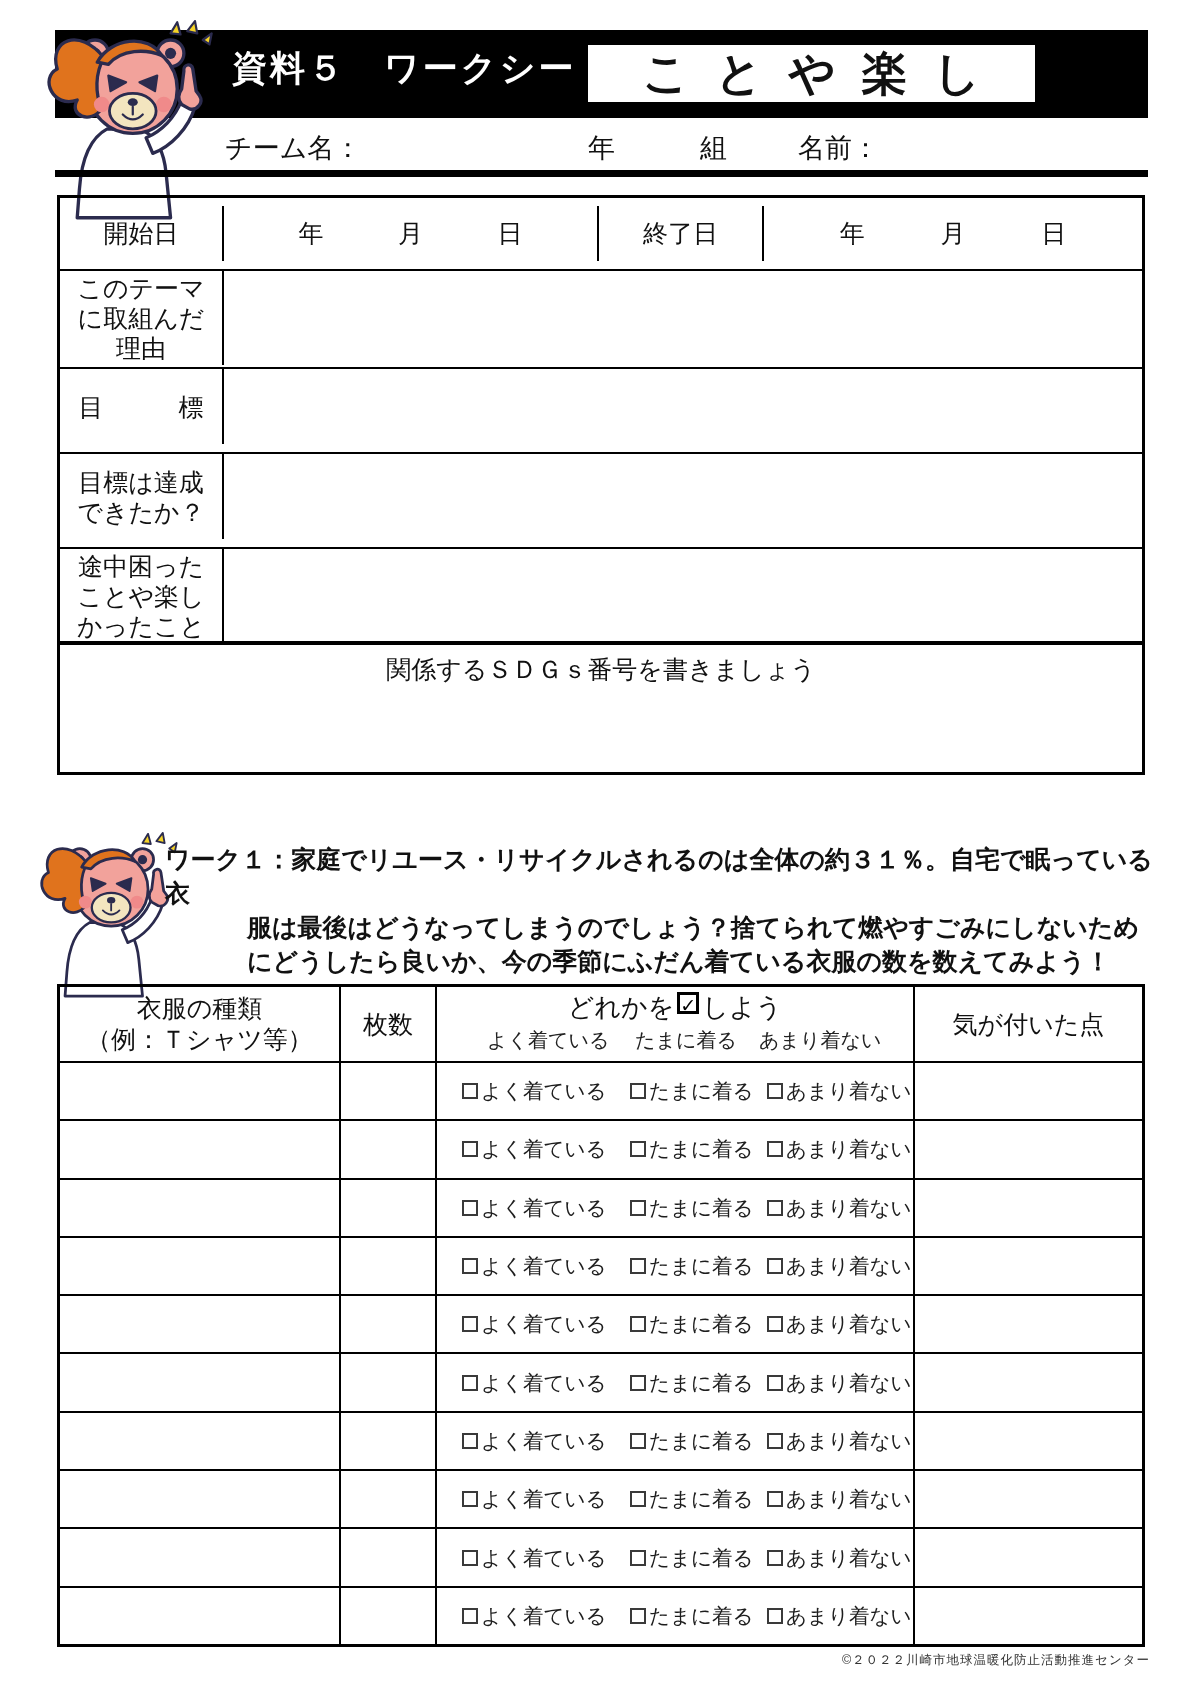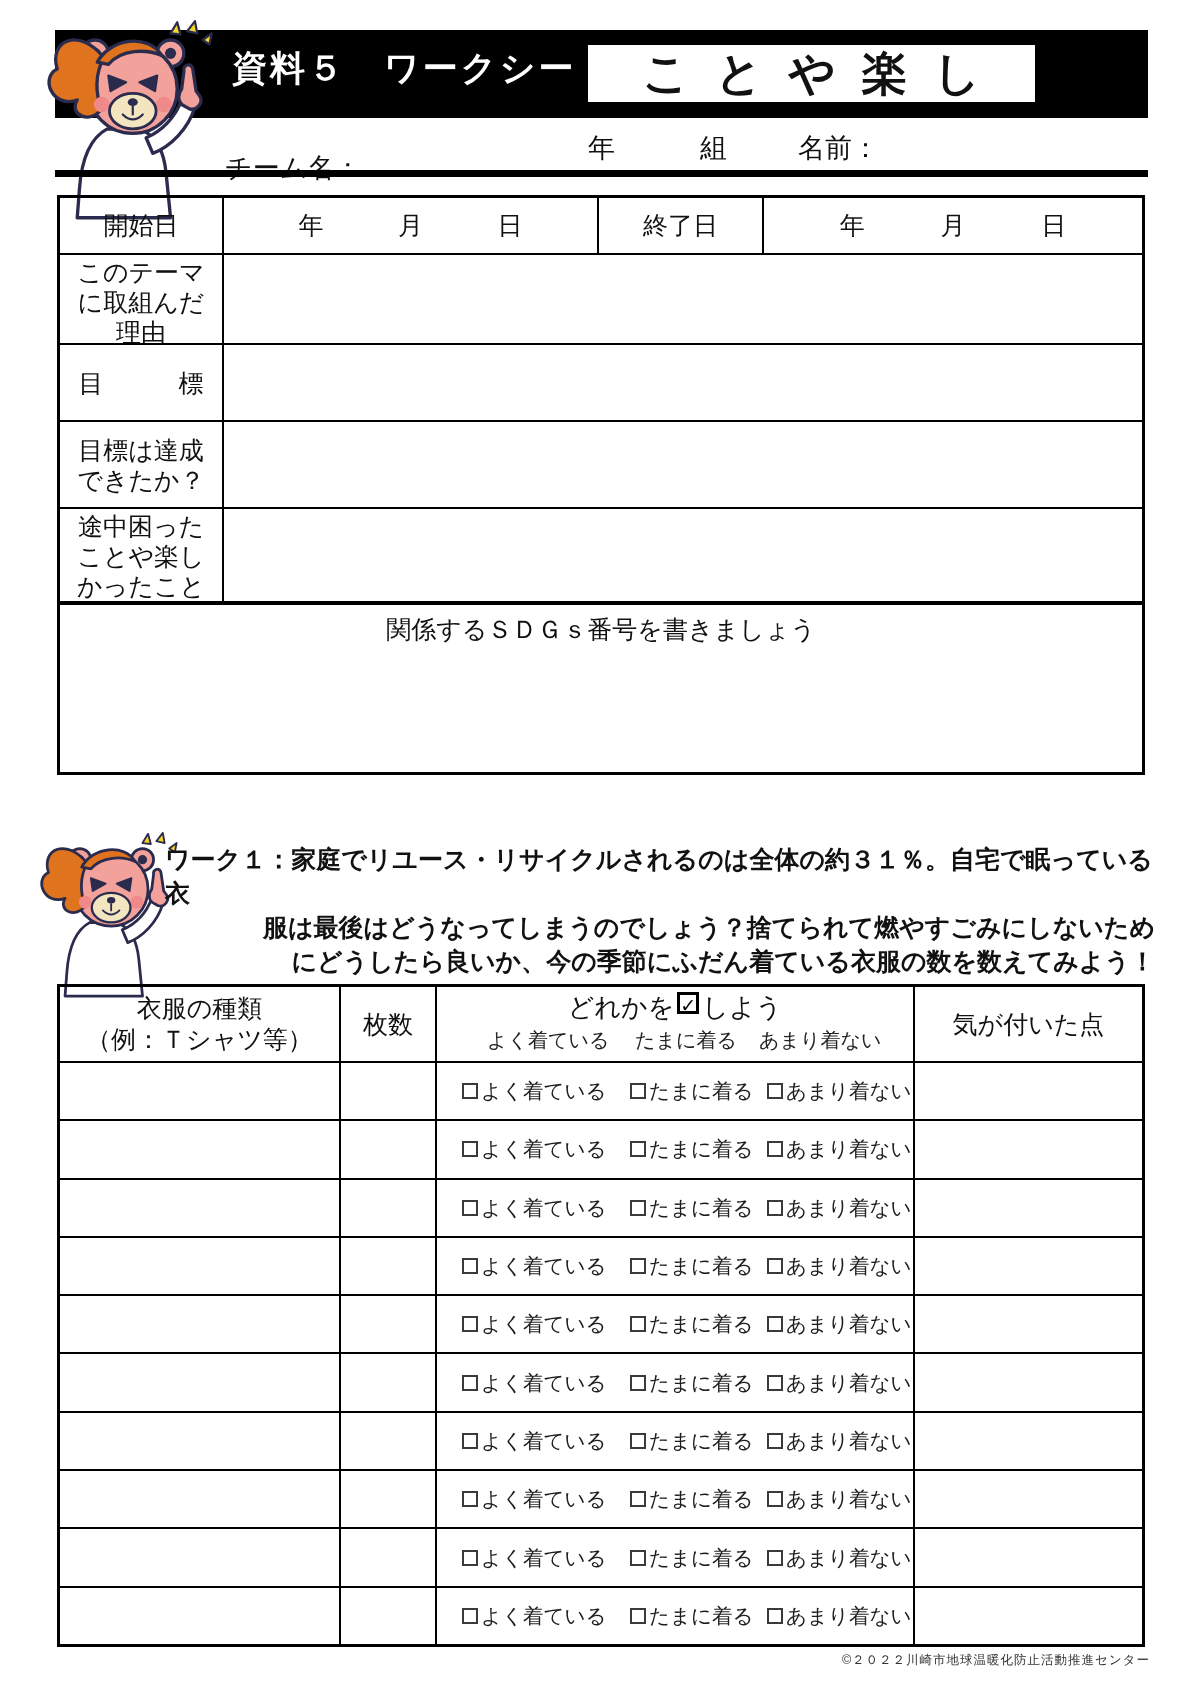--- a/index.html
+++ b/index.html
@@ -17,47 +17,47 @@
   .title-box{
     position:absolute;left:583px;top:40px;width:457px;height:67px;background:#fff;
     border:5px solid #000;display:flex;align-items:center;justify-content:center;
   }
   .title-box span{
     font-size:46px;font-weight:900;letter-spacing:26px;padding-left:26px;white-space:nowrap;
   }
   
   .team-row{position:absolute;left:55px;top:122px;width:1093px;height:46px;font-size:27px;}
   .team-row span{position:absolute;top:8px;white-space:nowrap;}
-  .lbl-team{left:170px;margin-top:20px;}
+  .lbl-team{left:170px;}
   .lbl-year{left:533px;}
   .lbl-class{left:645px;}
   .lbl-name{left:743px;}
   .separator{position:absolute;left:55px;top:170px;width:1093px;height:7px;background:#000;}
   
   .info-table{
     position:absolute;left:57px;top:195px;width:1088px;height:580px;
     border:3px solid #000;display:flex;flex-direction:column;font-size:25px;
   }
-  .it-row{display:grid;border-top:2px solid #000;}
+  .it-row{display:grid;border-top:2px solid #000;margin-top:8px;}
   .it-row:first-child{border-top:none;}
   .it-row.dates{grid-template-columns:164px 375px 165px 1fr;height:55px;}
   .it-row.pair{grid-template-columns:164px 1fr;}
   .r-reason{height:90px;}
   .r-goal{height:77px;}
   .r-achieved{height:87px;}
   .r-trouble{height:94px;}
   .it-cell{border-right:2px solid #000;display:flex;align-items:center;justify-content:center;}
   .it-cell:last-child{border-right:none;}
   .it-label{flex-direction:column;line-height:30px;text-align:center;padding:2px 4px;}
   .date-cell{display:flex;align-items:center;justify-content:space-evenly;}
   .sdgs-row{border-top:4px solid #000;flex:1;padding-top:8px;text-align:center;}
   .goal-label{letter-spacing:0;}
   
   .work1-text{position:absolute;left:165px;top:842px;width:990px;font-size:25px;font-weight:900;line-height:34px;}
-  .work1-text .cont{padding-left:82px;text-align:right;}
+  .work1-text .cont{padding-left:82px;}
   
   .w1-table{
     position:absolute;left:57px;top:984px;width:1088px;height:663px;
     border:3px solid #000;display:flex;flex-direction:column;
   }
   .w1-header{display:grid;grid-template-columns:281px 96px 478px 1fr;height:74px;}
   .w1-row{display:grid;grid-template-columns:281px 96px 478px 1fr;flex:1;border-top:2px solid #000;}
   .w1-cell{border-right:2px solid #000;position:relative;}
   .w1-cell:last-child{border-right:none;align-items:center;}
   .hc{display:flex;flex-direction:column;align-items:center;justify-content:center;font-size:25px;line-height:31px;}

